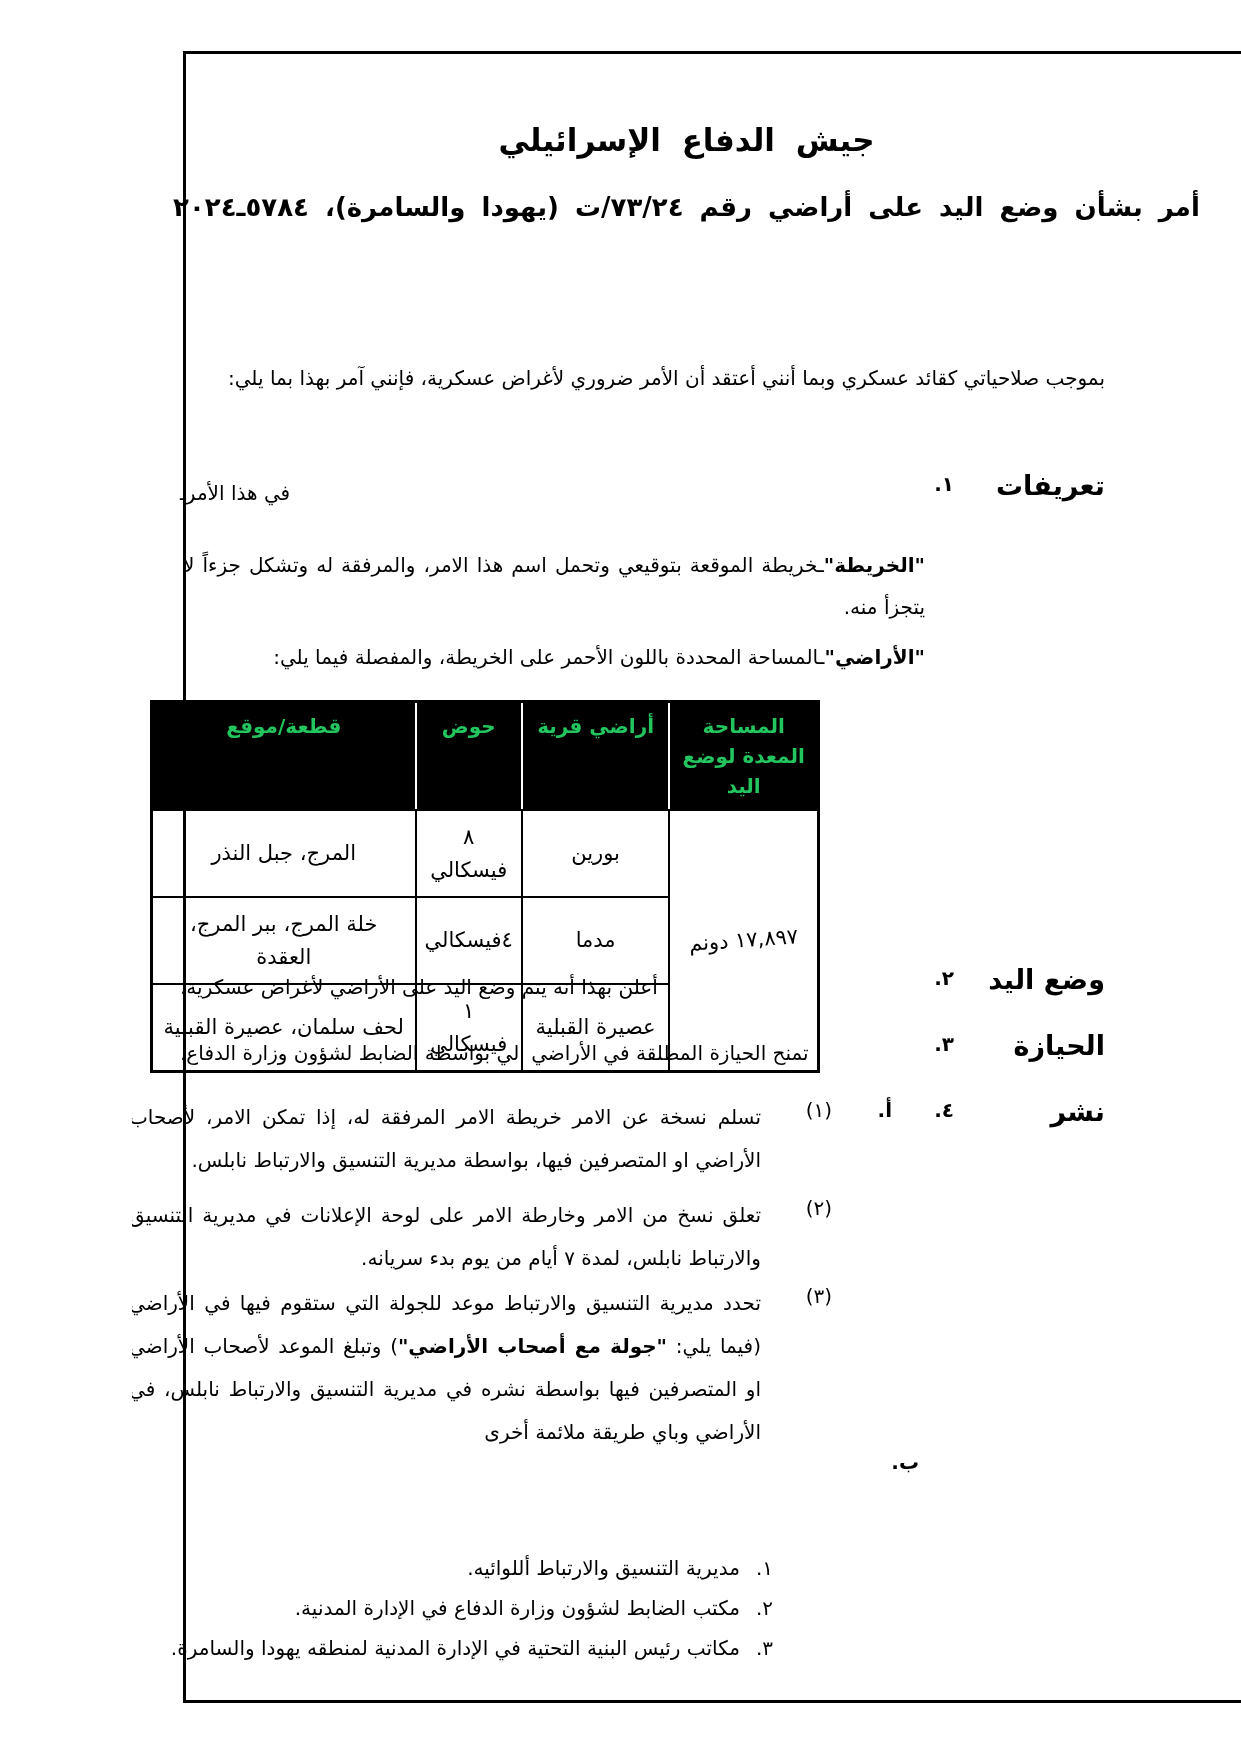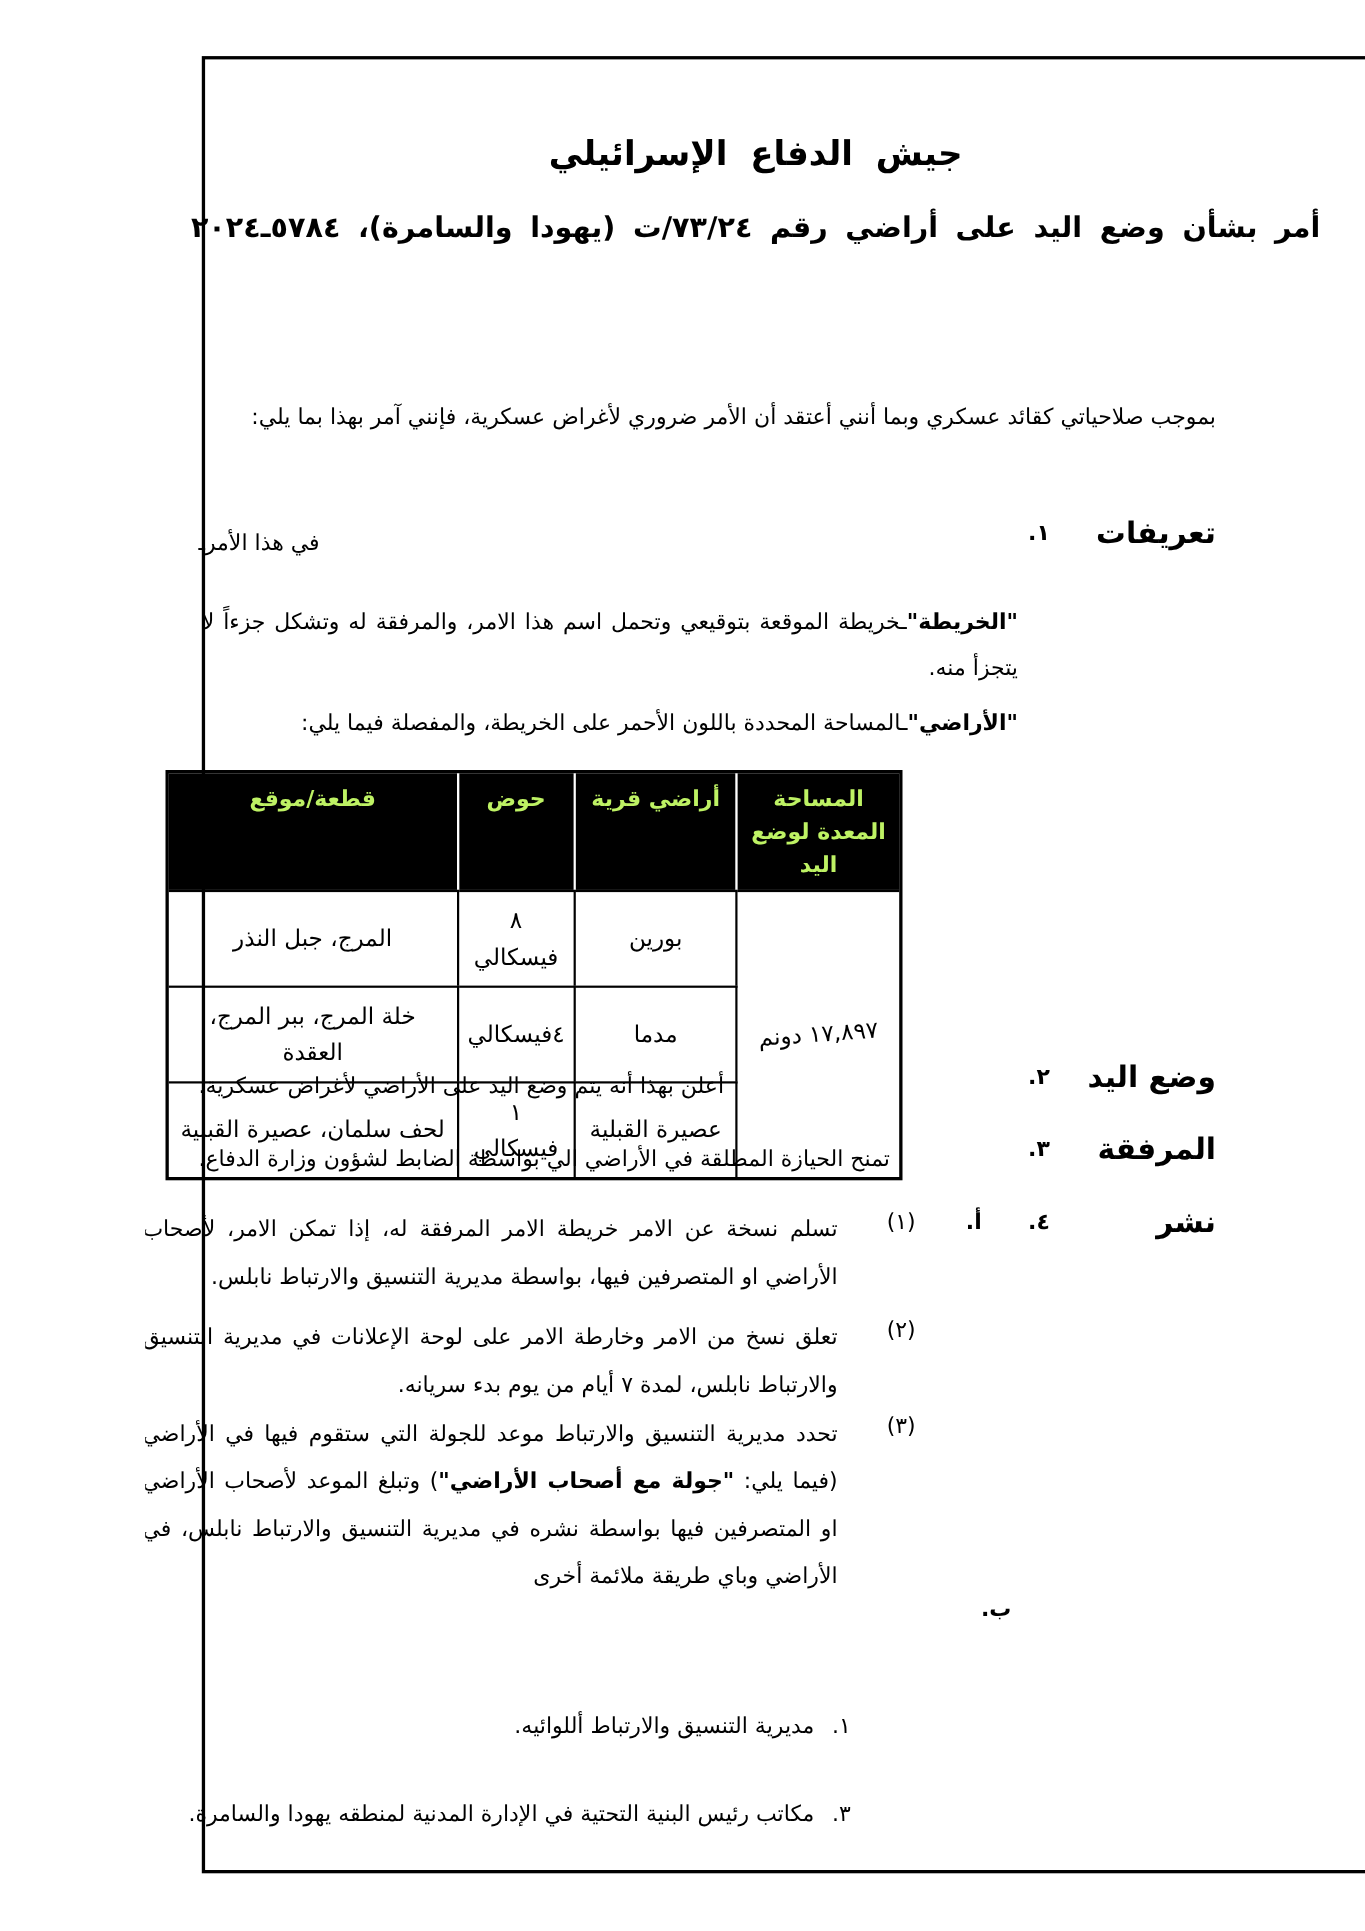--- a/index.html
+++ b/index.html
@@ -75,21 +75,21 @@
   .bold { font-weight: bold; }
 
   table.land-table {
     position: absolute; top: 700px; right: 421px;
     width: 670px;
     border-collapse: separate; border-spacing: 0;
     border: 3px solid #000;
     font-size: 20px;
   }
   table.land-table th {
-    background: #000; color: #bef264;
+    background: #000; color: #22c55e;
     font-weight: bold; font-size: 20px;
     vertical-align: top; text-align: center;
     padding: 8px 4px;
     height: 62px; box-sizing: border-box;
     border-inline-start: 2px solid #fff;
     line-height: 1.5;
   }
   table.land-table th:first-child { border-inline-start: none; }
   table.land-table td {
     border-top: 2px solid #000;
@@ -152,34 +152,35 @@
         <td>١ فيسكالي</td>
         <td>لحف سلمان، عصيرة القبلية</td>
       </tr>
     </tbody>
   </table>
 
   <div class="clause-label" style="top:964px">وضع اليد</div>
   <div class="clause-num" style="top:966px">٢.</div>
   <div class="clause-text" style="top:966px">أعلن بهذا أنه يتم وضع اليد على الأراضي لأغراض عسكرية.</div>
 
-  <div class="clause-label" style="top:1030px">المرفقة</div>
+  <div class="clause-label" style="top:1030px">الحيازة</div>
   <div class="clause-num" style="top:1032px">٣.</div>
   <div class="clause-text" style="top:1032px">تمنح الحيازة المطلقة في الأراضي الي بواسطة الضابط لشؤون وزارة الدفاع.</div>
 
   <div class="clause-label" style="top:1096px">نشر</div>
   <div class="clause-num" style="top:1098px">٤.</div>
   <div class="sub-letter" style="top:1098px">أ.</div>
 
   <div class="item-num" style="top:1098px">(١)</div>
   <div class="pub-text" style="top:1096px">تسلم نسخة عن الامر خريطة الامر المرفقة له، إذا تمكن الامر، لأصحاب الأراضي او المتصرفين فيها، بواسطة مديرية التنسيق والارتباط نابلس.</div>
 
   <div class="item-num" style="top:1196px">(٢)</div>
   <div class="pub-text" style="top:1194px">تعلق نسخ من الامر وخارطة الامر على لوحة الإعلانات في مديرية التنسيق والارتباط نابلس، لمدة ٧ أيام من يوم بدء سريانه.</div>
 
   <div class="item-num" style="top:1284px">(٣)</div>
   <div class="pub-text" style="top:1282px"><span>تحدد مديرية التنسيق والارتباط موعد للجولة التي ستقوم فيها في الأراضي (فيما يلي: </span><span class="bold">"جولة مع أصحاب الأراضي"</span><span>) وتبلغ الموعد لأصحاب الأراضي او المتصرفين فيها بواسطة نشره في مديرية التنسيق والارتباط نابلس، في الأراضي وباي طريقة ملائمة أخرى</span></div>
 
   <div class="b-letter" style="top:1450px">ب.</div>
 
   <div class="place-row" style="top:1556px"><span class="place-num">١.</span><span>مديرية التنسيق والارتباط أللوائيه.</span></div>
+  <div class="place-row" style="top:1596px"><span class="place-num">٢.</span><span>مكتب الضابط لشؤون وزارة الدفاع في الإدارة المدنية.</span></div>
   <div class="place-row" style="top:1636px"><span class="place-num">٣.</span><span>مكاتب رئيس البنية التحتية في الإدارة المدنية لمنطقه يهودا والسامرة.</span></div>
 </div>
 
 </body></html>

